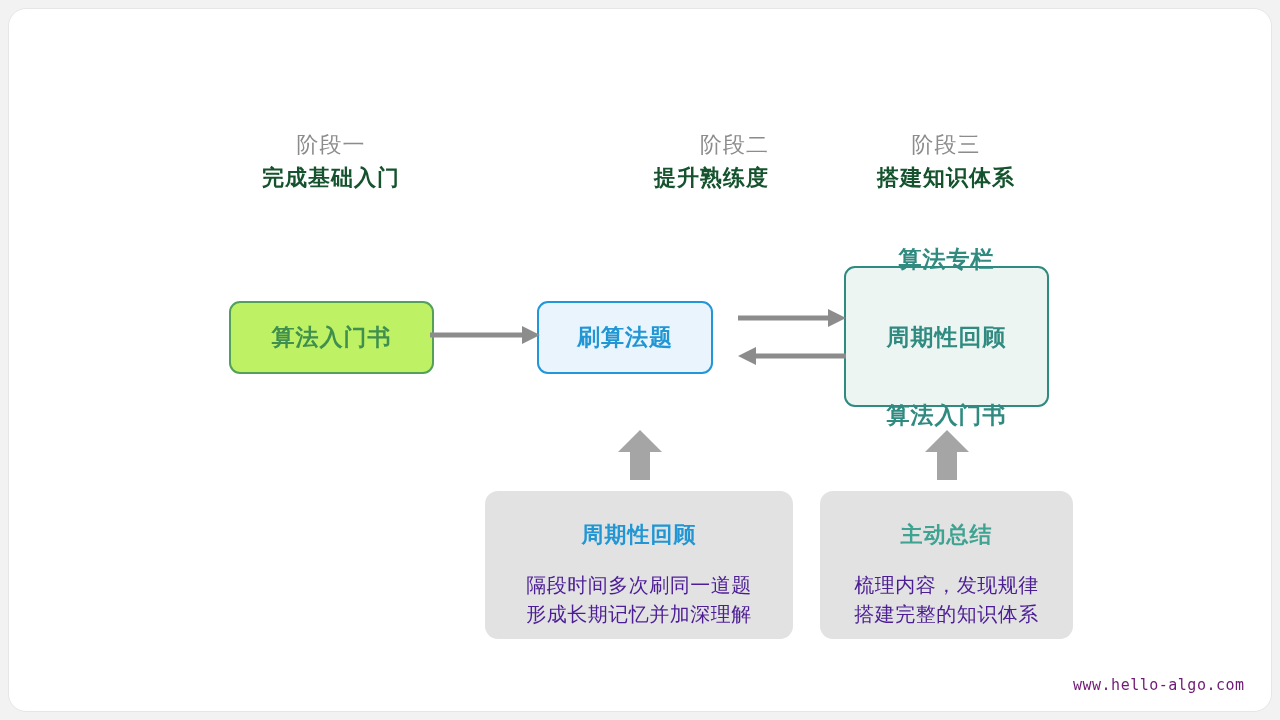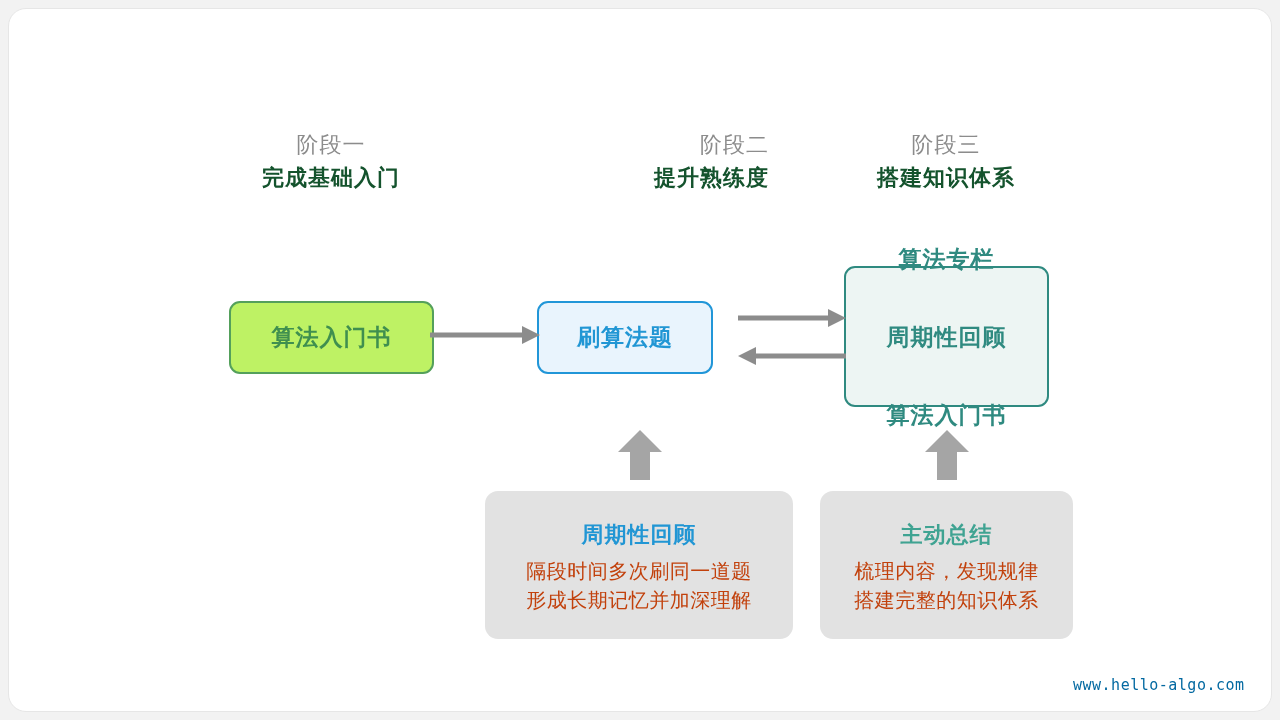--- a/index.html
+++ b/index.html
@@ -102,47 +102,46 @@
   #note-summary { left: 820px; top: 491px; width: 253px; height: 148px; }
   .nbox .nhead {
     font-size: 22px;
     font-weight: bold;
     letter-spacing: 1px;
     line-height: 30px;
   }
   #note-review .nhead  { color: #2196d4; }
   #note-summary .nhead { color: #3fa392; }
   .nbox .nbody {
-    margin-top: 8px;
+    margin-top: 21px;
     font-size: 20px;
-    color: #c2410c;
+    color: #4c1d95;
     line-height: 29px;
     letter-spacing: 0.5px;
-    font-family: Liberation Mono, monospace;
   }
 
   
   .arrow-svg {
     position: absolute;
     overflow: visible;
   }
   #arrow-book-practice  { left: 430px; top: 322px; }
   #arrow-practice-res   { left: 738px; top: 305px; }
   #arrow-res-practice   { left: 738px; top: 343px; }
   #arrow-up-review      { left: 618px; top: 430px; }
   #arrow-up-summary     { left: 925px; top: 430px; }
 
   
   #watermark {
     position: absolute;
     left: 1073px;
     top: 676px;
     font-family: "DejaVu Sans Mono", "Liberation Mono", monospace;
     font-size: 15px;
-    color: #0369a1;
+    color: #701a75;
     letter-spacing: 0.5px;
   }
 </style>
 </head>
 <body>
 
 <div id="stage">
   <div class="card"></div>
 
   <div class="stage-col" id="stage-col-1">

